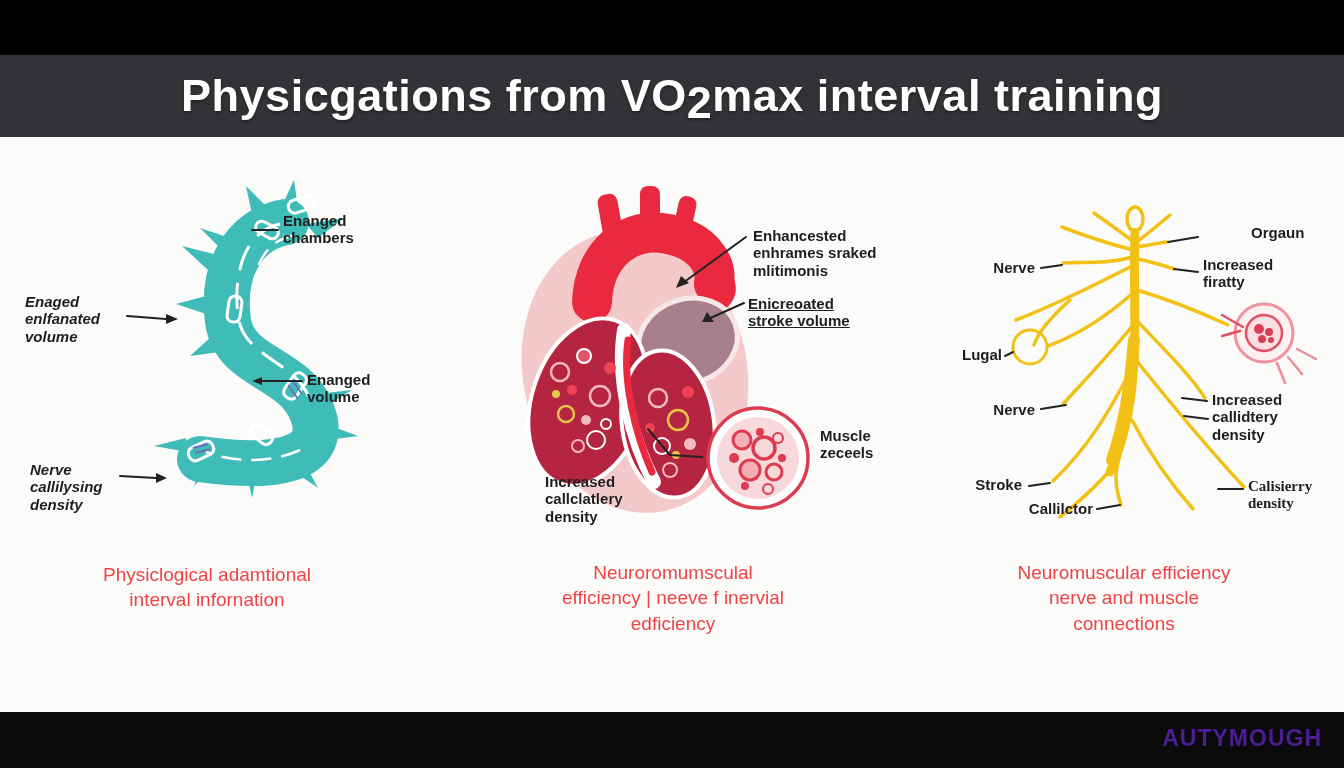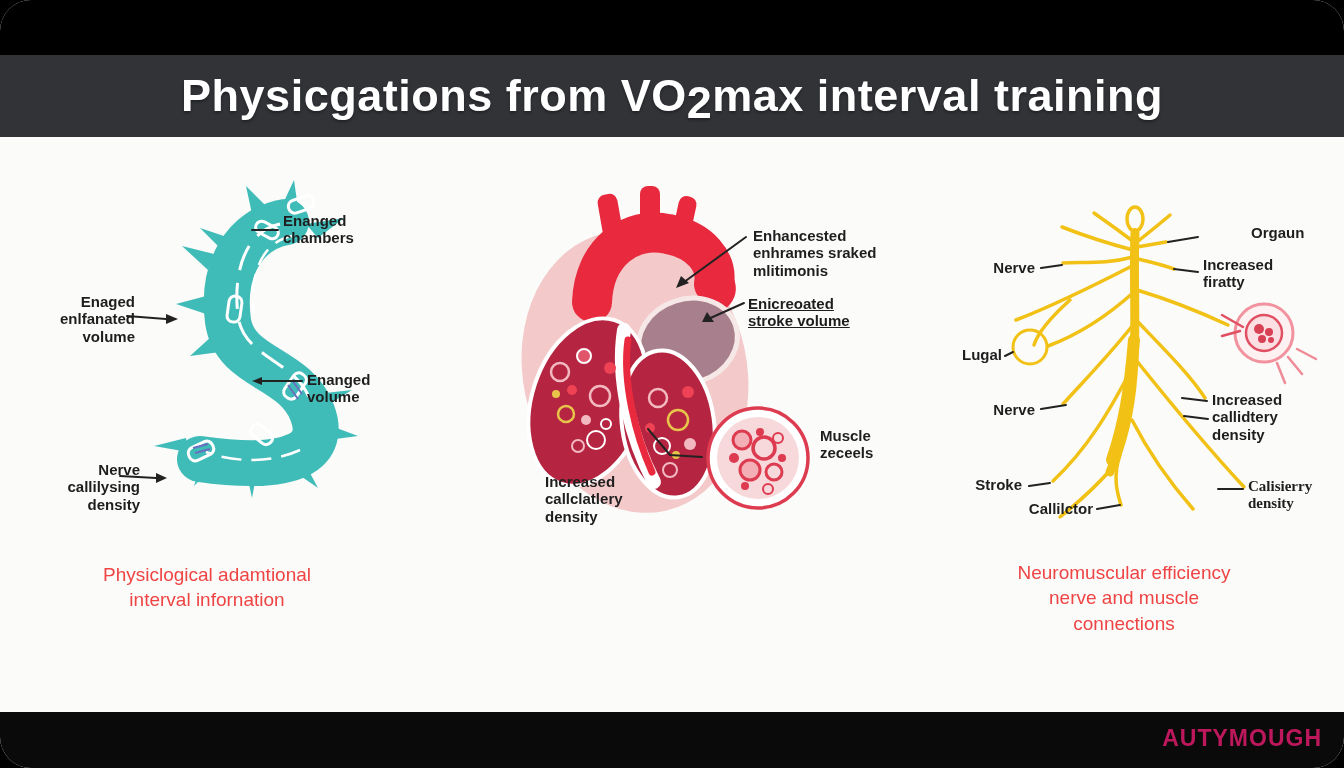--- a/index.html
+++ b/index.html
@@ -1,41 +1,41 @@
 <!DOCTYPE html>
 <html><head>
 <meta charset="utf-8">
 <style>
   html,body { margin:0; padding:0; background:#000; }
   #stage {
     position:relative; width:1344px; height:768px; overflow:hidden;
-    background:#fbfbfa; font-family:"Liberation Sans", sans-serif;border-radius:31px;
+    background:#fbfbfa; font-family:"Liberation Sans", sans-serif;
   }
   .topstrip { position:absolute; left:0; top:0; width:1344px; height:55px; background:#000; }
   .header {
     position:absolute; left:0; top:55px; width:1344px; height:82px; background:#313337;
     display:flex; align-items:center; justify-content:center;
   }
   .title {
     color:#fff; font-size:45px; font-weight:800; letter-spacing:0.5px;
     text-shadow:0 2px 3px rgba(0,0,0,0.35); white-space:nowrap;
   }
   .title .sub { position:relative; top:7px; }
   .footer { position:absolute; left:0; top:712px; width:1344px; height:56px; background:#0a0a0a; }
   .brand {
-    position:absolute; right:22px; top:725px; color:#be185d; font-size:23px;
+    position:absolute; right:22px; top:725px; color:#4c1d95; font-size:23px;
     font-weight:700; letter-spacing:1px;
   }
   svg.art { position:absolute; left:0; top:137px; }
   .lbl {
     position:absolute; color:#1e1e1e; font-size:15px; font-weight:700;
     line-height:1.16; white-space:pre-line;
   }
   .lbl.r { text-align:right; }
-  .lbl.c { text-align:right; }
+  .lbl.c { text-align:left;font-style:italic; }
   .caption {
     position:absolute; color:#ef4444; font-size:19px; font-weight:500;
     line-height:1.33; text-align:center; white-space:pre-line;
   }
 </style>
 </head>
 <body>
 
 <div id="stage">
 
@@ -253,20 +253,23 @@
   <div class="lbl" style="left:1212px; top:391px;">Increased
 callidtery
 density</div>
   <div class="lbl r" style="left:950px;  top:476px; width:72px;">Stroke</div>
   <div class="lbl r" style="left:1008px; top:500px; width:85px;">Callilctor</div>
   <div class="lbl" style="left:1248px; top:478px;font-family:Liberation Serif, serif;">Calisierry
 density</div>
 
   <div class="caption" style="left:47px;  top:562px; width:320px;">Physiclogical adamtional
 interval infornation</div>
+  <div class="caption" style="left:503px; top:560px; width:340px;">Neuroromumsculal
+efficiency | neeve f inervial
+edficiency</div>
   <div class="caption" style="left:964px; top:560px; width:320px;">Neuromuscular efficiency
 nerve and muscle
 connections</div>
 
   <div class="footer"></div>
   <div class="brand">AUTYMOUGH</div>
 
 </div>
 
 </body></html>

